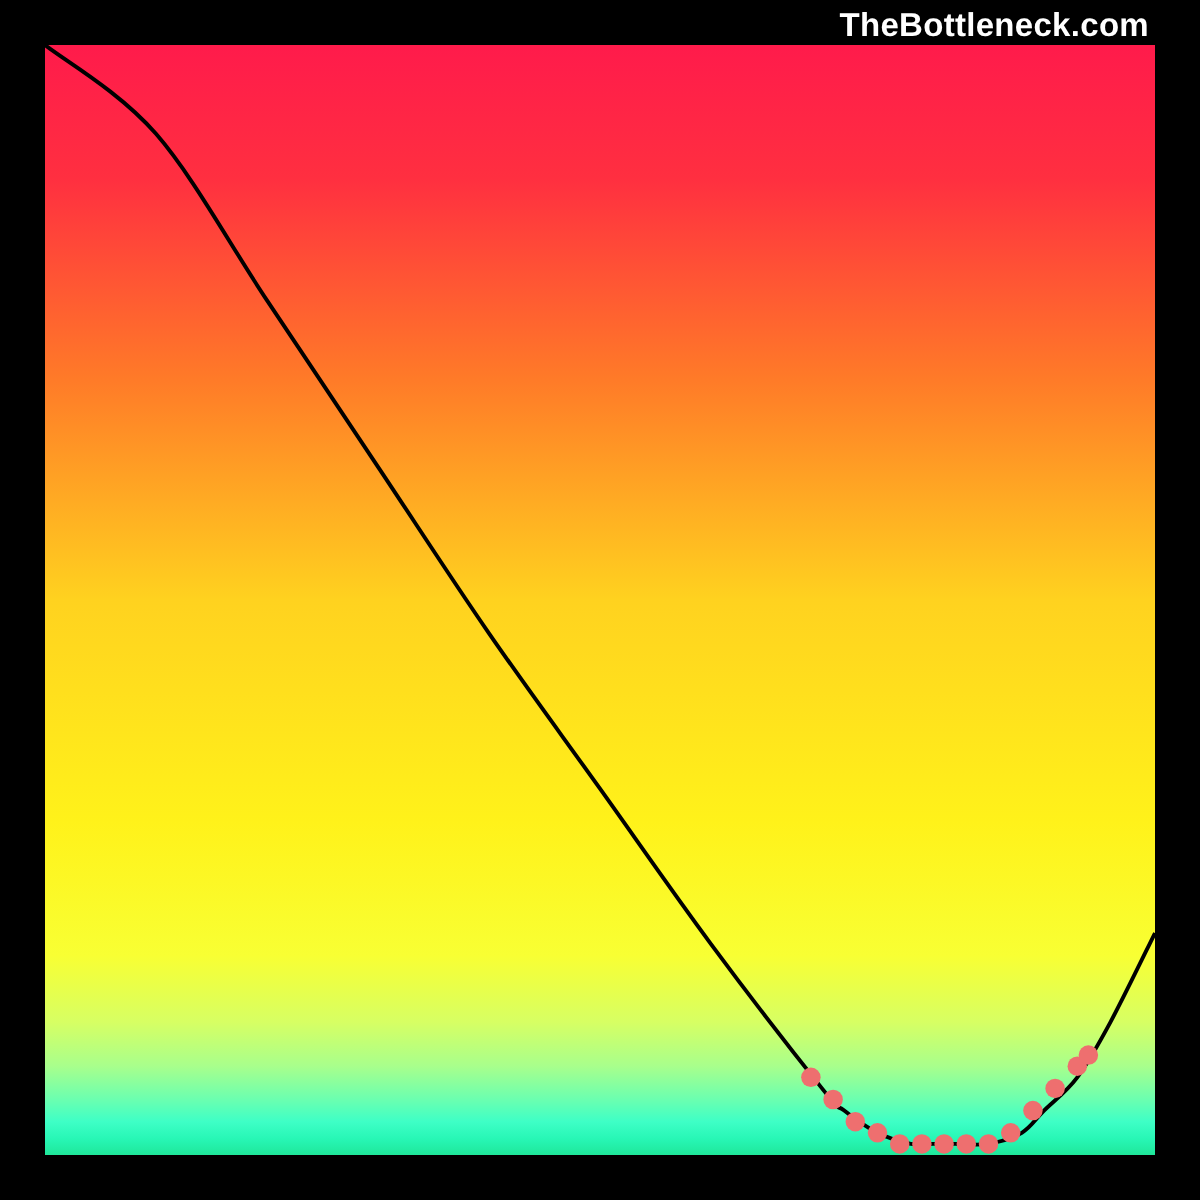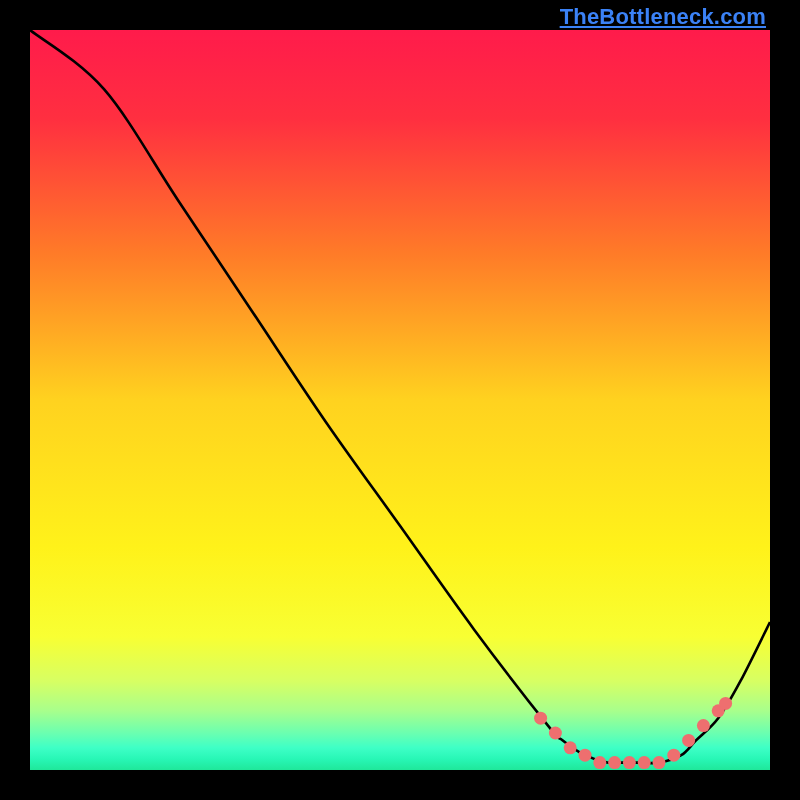--- a/index.html
+++ b/index.html
@@ -29,26 +29,25 @@
   }
   .curve {
     position: absolute;
     left: 0; top: 0; width: 100%; height: 100%;
     pointer-events: none;
   }
   .watermark {
     position: absolute;
     top: 4px;
     right: 34px;
-    color: #3b82f6;
+    color: #ffffff;
     font-family: Arial, Helvetica, sans-serif;
     font-size: 22px;
     font-weight: 600;
     letter-spacing: 0.2px;
-    text-decoration: underline;
   }
 </style>
 </head>
 <body>
 
 <div class="stage">
 
   <div class="plot">
     <svg class="gradient" viewBox="0 0 740 740" width="740" height="740" preserveAspectRatio="none">
       <defs>

